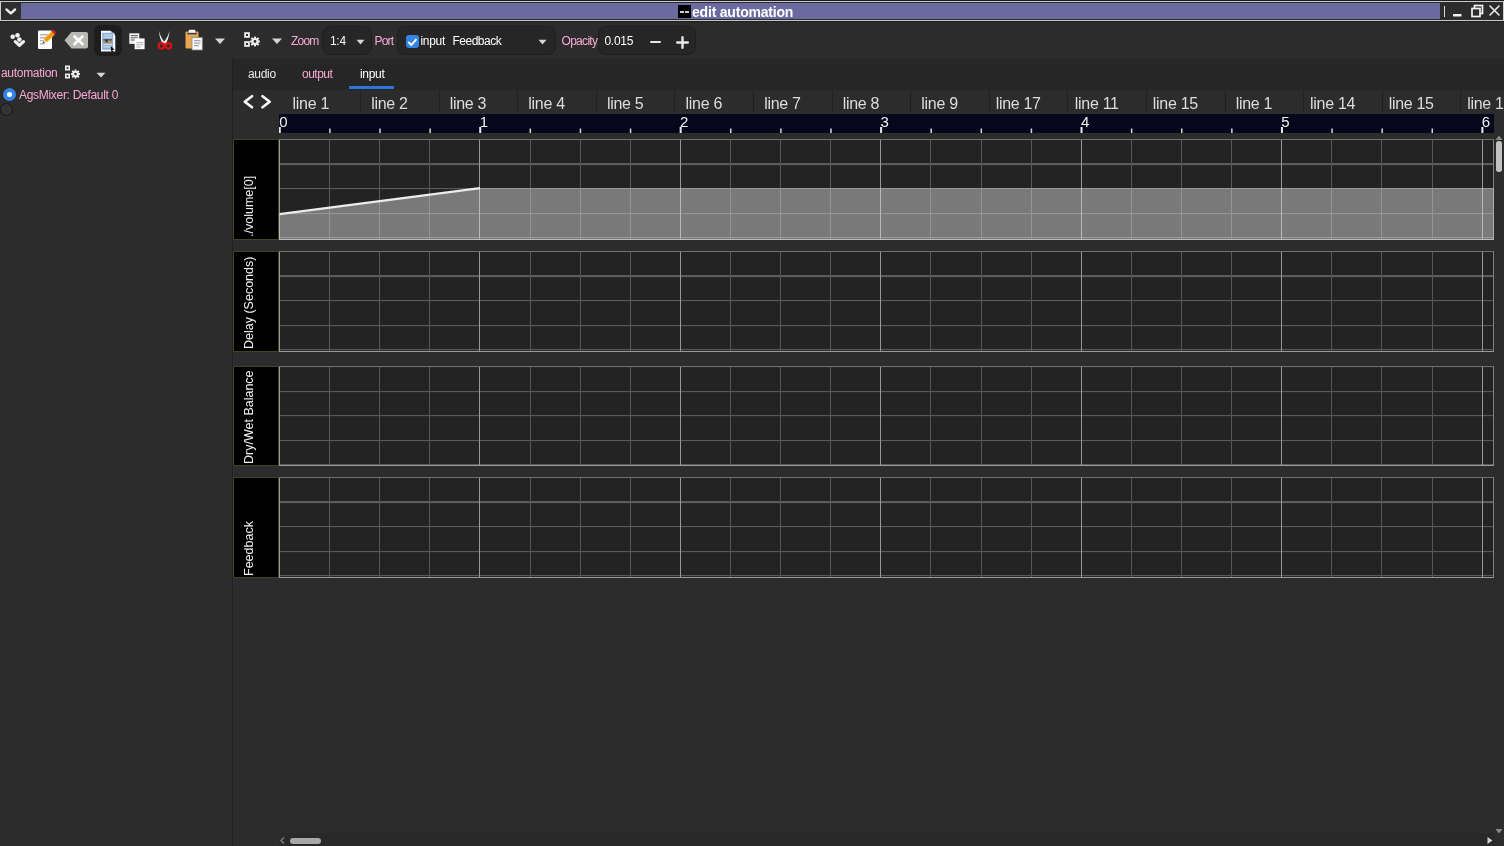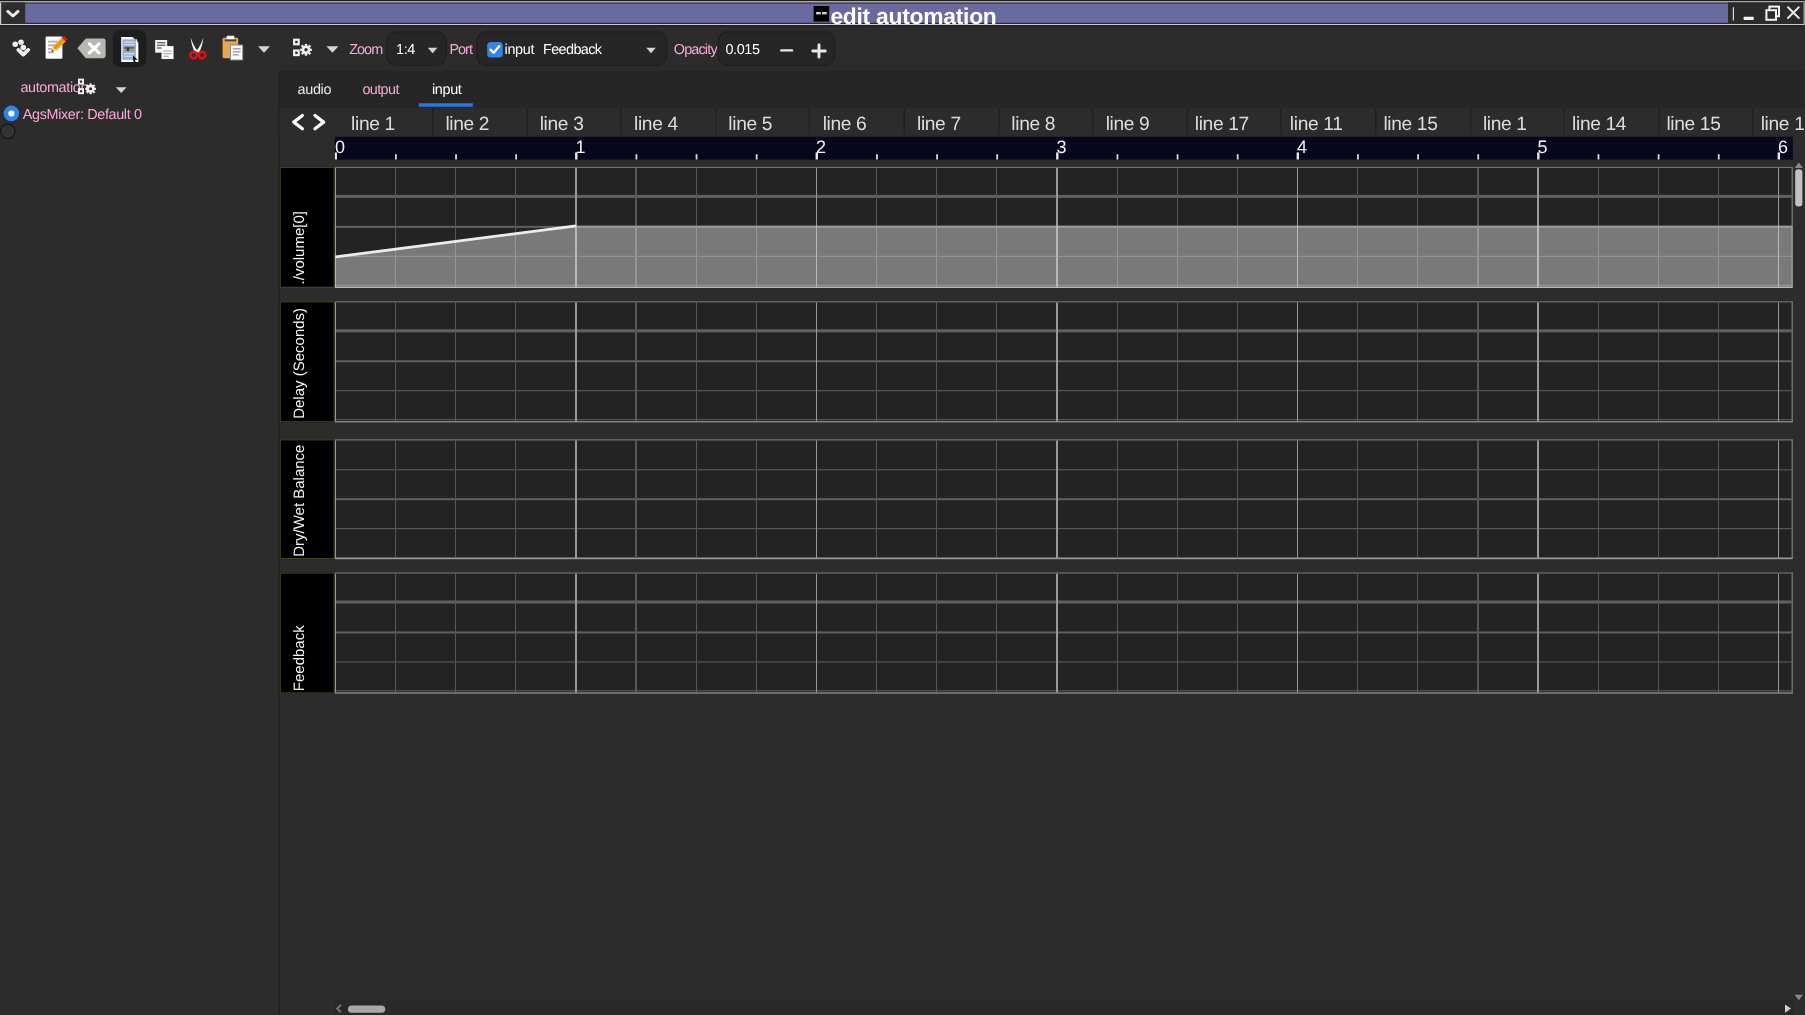--- a/index.html
+++ b/index.html
@@ -9,21 +9,21 @@
 .txt { position:absolute; color:#f9a8d4; font-size:12px; letter-spacing:-0.3px; white-space:nowrap; }
 
 #titlebar { position:absolute; left:0; top:0; width:1504px; height:22px; background:#2b2b2b; }
 #titlebar .l1 { position:absolute; left:0; top:0; width:1504px; height:1px; background:#1c1c1c; }
 #titlebar .l2 { position:absolute; left:0; top:1px; width:1504px; height:1.2px; background:#c9c9c9; }
 #titlebar .l3 { position:absolute; left:0; top:19.5px; width:1504px; height:1.5px; background:#c9c9c9; }
 #titlebar .l4 { position:absolute; left:0; top:21px; width:1504px; height:1px; background:#1c1c1c; }
 #tb-left { position:absolute; left:0; top:2px; width:21px; height:17.5px; background:#2e2e2e; border-left:1.3px solid #cfcfcf; }
 #tb-purple { position:absolute; left:21px; top:2.8px; width:1419px; height:16.4px; background:#6a6aa0; }
 #tb-right { position:absolute; left:1440px; top:2px; width:64px; height:17.5px; background:#2b2b2b; border-right:1.3px solid #cfcfcf; }
-#tb-title { position:absolute; left:692px; top:3.5px; color:#fff; font-weight:bold; font-size:19px; letter-spacing:-0.2px; }
+#tb-title { position:absolute; left:692px; top:3.5px; color:#fff; font-weight:bold; font-size:14px; letter-spacing:-0.2px; }
 #tb-icon { position:absolute; left:678px; top:5px; width:13px; height:13px; background:#000; }
 
 .lanelabel { position:absolute; left:233px; width:45.5px; background:#000; border:1px solid #45431d; }
 .lanegrid  { position:absolute; left:278.5px; width:1215px; background-color:#232323;
   border-right:1px solid #808080; border-top:1px solid #6f6f6f; border-bottom:1px solid #9a9a9a;
   background-image:
     repeating-linear-gradient(to right, #989898 0 1px, transparent 1px 200.43px),
     repeating-linear-gradient(to right, #575757 0 1px, transparent 1px 50.11px),
     repeating-linear-gradient(to bottom, #606060 0 1px, transparent 1px 24.43px);
   background-position: 0 0, 0 0, 0 24.1px;
@@ -190,21 +190,21 @@
   </svg>
 
 <div class="txt" style="left:561.5px;top:34px;letter-spacing:-0.7px">Opacity</div>
 <div class="abs" style="left:598px;top:25.5px;width:98px;height:29.8px;background:#262626;border:1px solid #1f1f1f;border-radius:8px"></div>
 <div class="txt" style="left:604.5px;top:34px;color:#fff">0.015</div>
 <div class="abs" style="left:649.5px;top:40.6px;width:11px;height:2.4px;background:#e8e8e8;border-radius:1px"></div>
 <svg class="abs" style="left:675.5px;top:35.5px" width="13" height="13">
     <path d="M6.5,1.2 V11.8 M1.2,6.5 H11.8" stroke="#e8e8e8" stroke-width="2.4" stroke-linecap="round"></path>
   </svg>
 
-<div class="txt" style="left:17px;top:66px;">automation</div>
+<div class="txt" style="left:1px;top:66px;">automation</div>
 <svg class="abs" style="left:64px;top:65px" width="18" height="16">
   <rect x="1" y="0.5" width="5" height="5" fill="#f0f0f0"></rect>
     <rect x="2.6" y="2.1" width="1.8" height="1.8" fill="#2c2c2c"></rect>
   <rect x="1" y="8.5" width="5" height="5" fill="#f0f0f0"></rect>
     <rect x="2.6" y="10.1" width="1.8" height="1.8" fill="#2c2c2c"></rect>
   <g fill="#f0f0f0">
     <circle cx="11.5" cy="9" r="3.3"></circle>
     <rect x="10.6" y="4.5" width="1.8" height="2"></rect>
       <rect x="10.6" y="11.5" width="1.8" height="2"></rect>
     <rect x="7" y="8.1" width="2" height="1.8"></rect>

